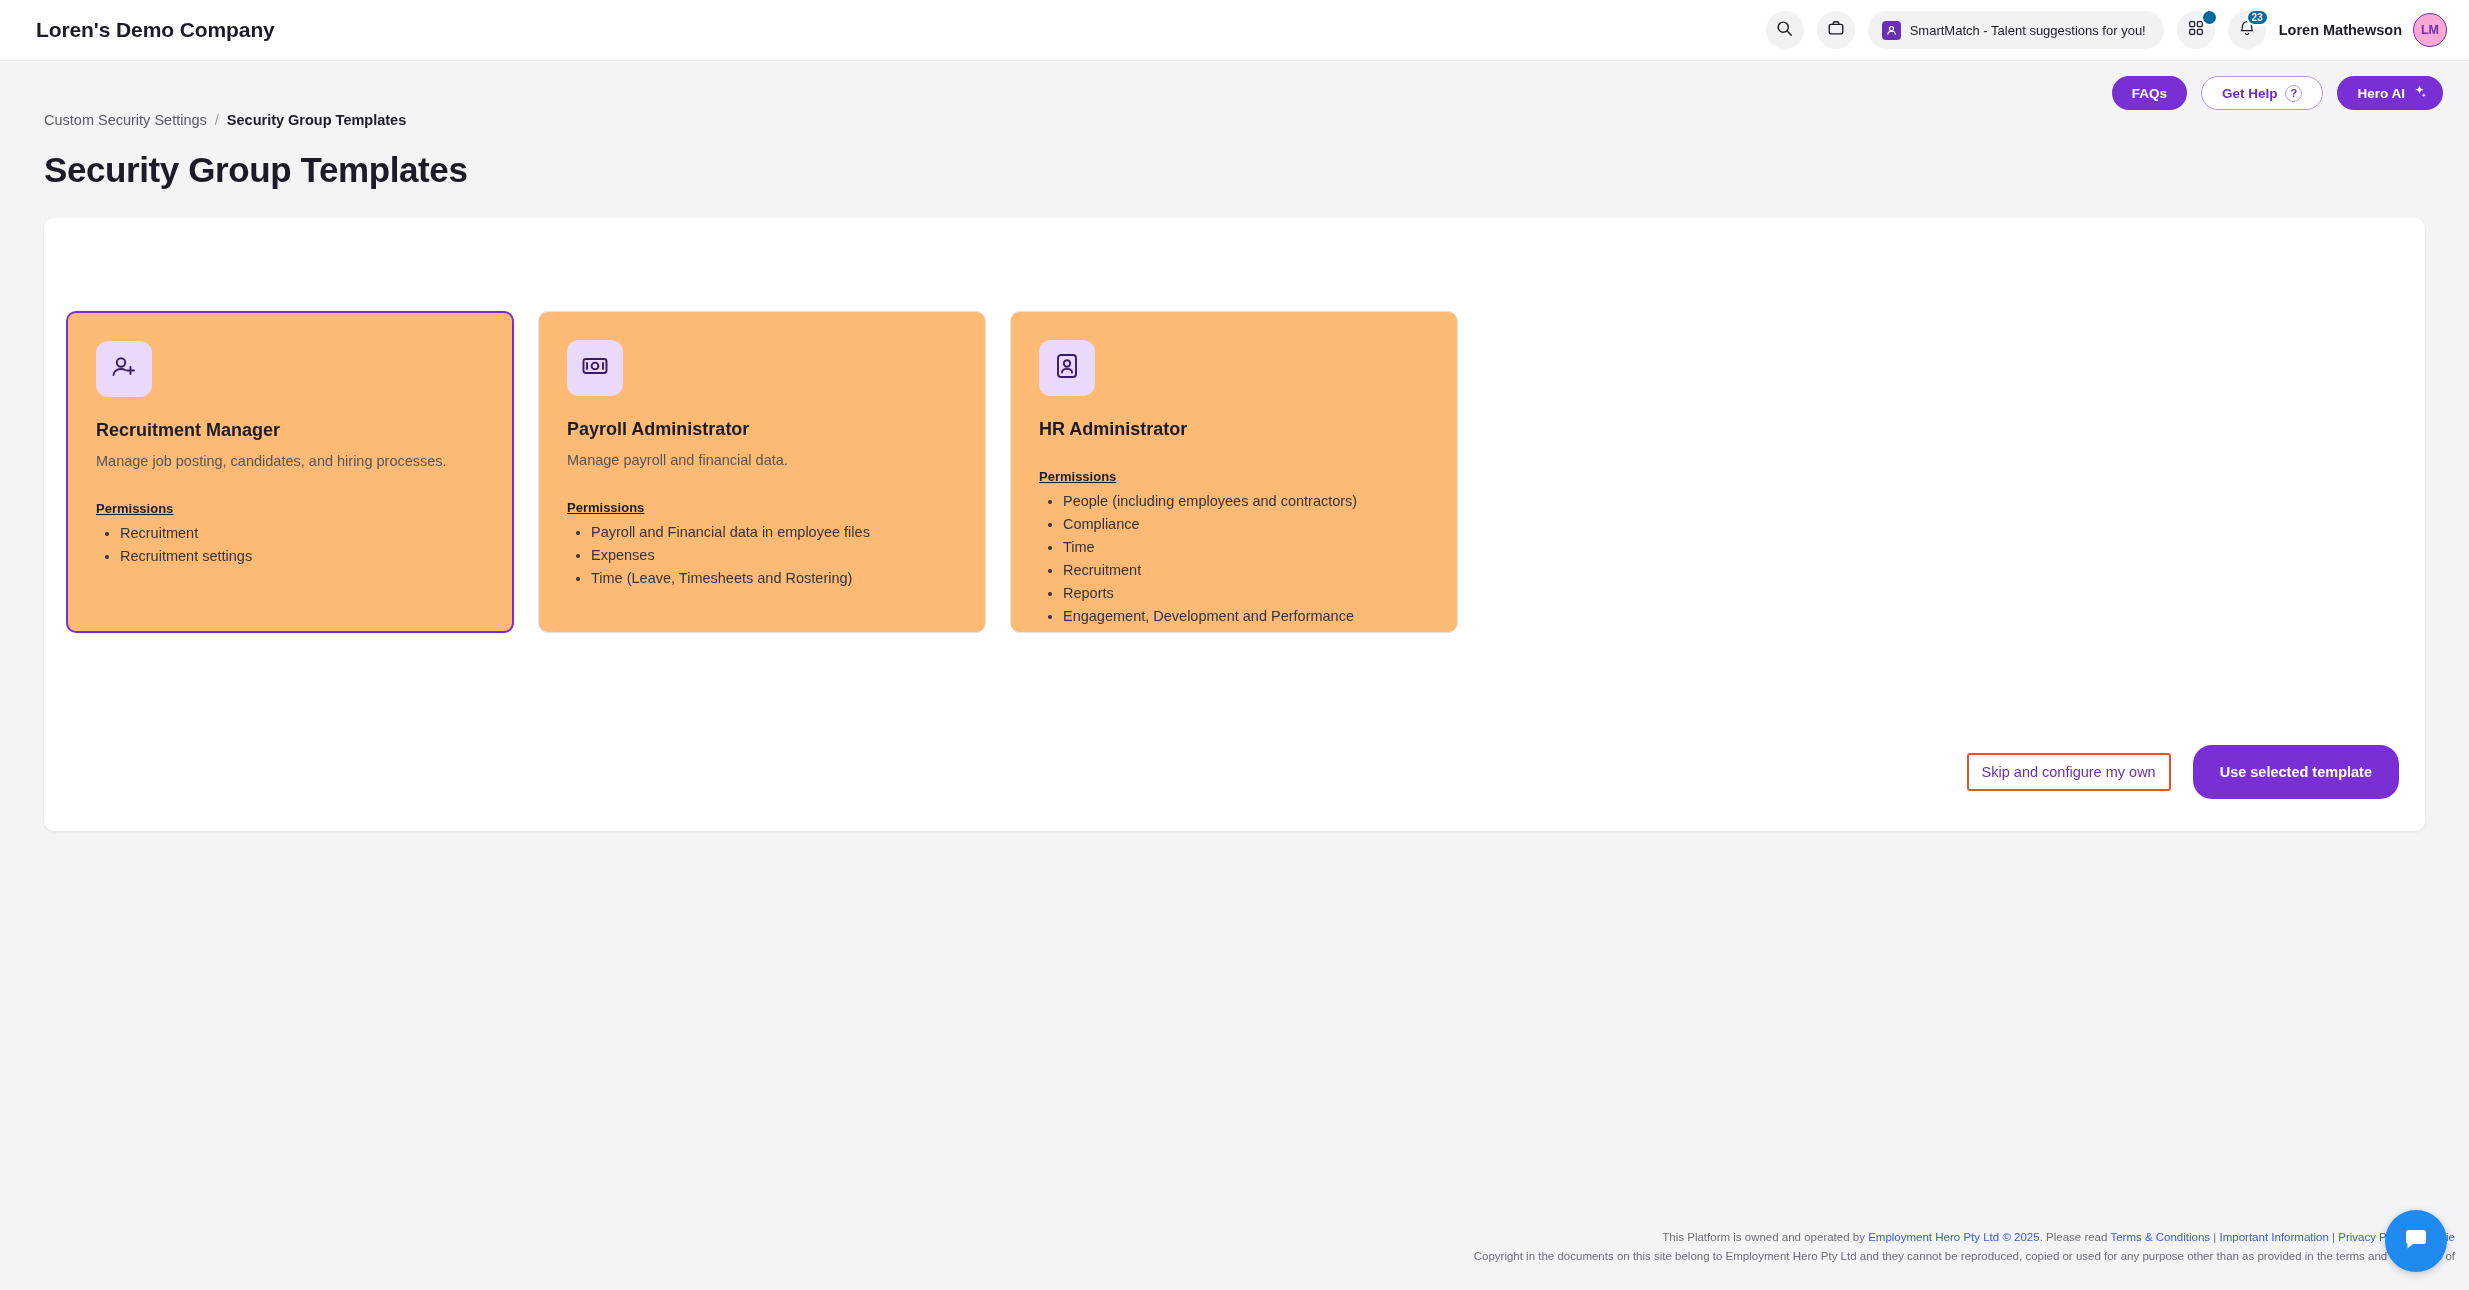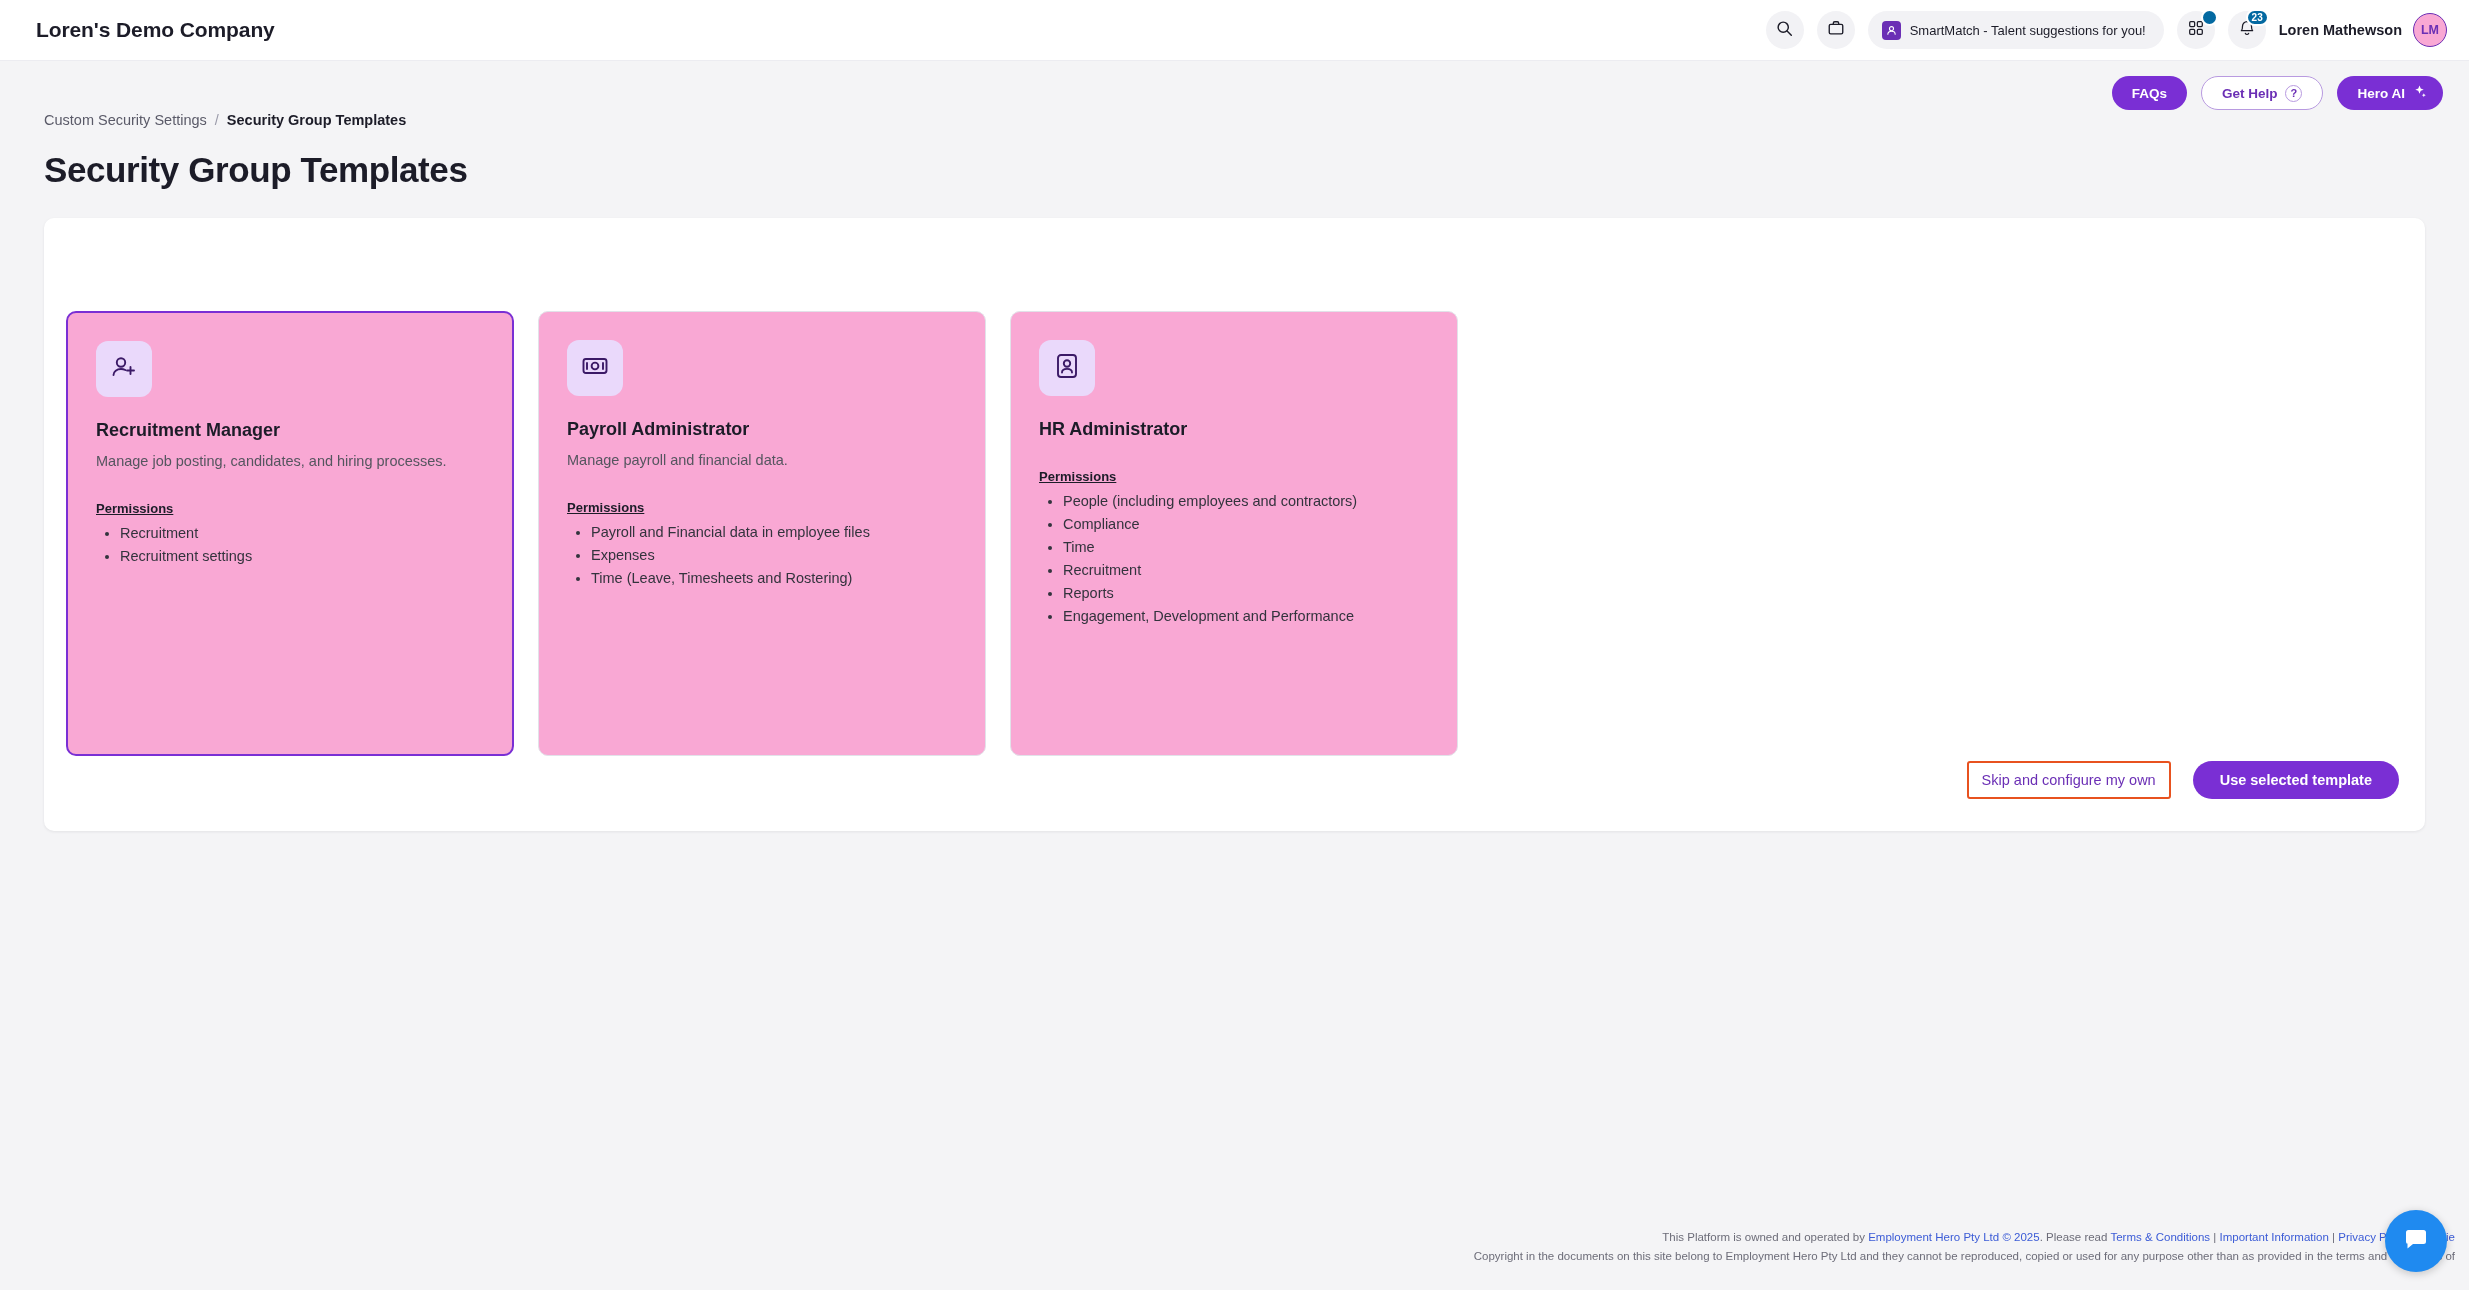--- a/index.html
+++ b/index.html
@@ -153,25 +153,25 @@
 
   
   .cards {
     position: absolute;
     top: 93px; left: 22px;
     display: flex;
     gap: 24px;
   }
   .card {
     width: 448px;
-    height: 445px;
+    height: 322px;
     border: 1.2px solid #e2e2e9;
     border-radius: 10px;
     padding: 28px 28px 0 28px;
-    background: #f9a8d4;
+    background: #fdba74;
     position: relative;
   }
   .card.selected {
     border: 2.6px solid #7a2fd4;
   }
   .card-icon {
     width: 56px; height: 56px;
     border-radius: 12px;
     background: #ead9fb;
     display: flex; align-items: center; justify-content: center;
@@ -221,21 +221,21 @@
     border: 2px solid #e8521f;
     border-radius: 3px;
     background: #fff;
   }
   .use-btn {
     background: #7a2fd4;
     color: #fff;
     font-size: 14.5px;
     font-weight: 600;
     border-radius: 19px;
-    padding: 11px 27px;
+    padding: 19px 27px;
   }
 
   
   .page-footer {
     position: absolute;
     bottom: 24px; right: 0;
     width: 2469px;
     text-align: right;
     padding-right: 14px;
     font-size: 11.5px;

